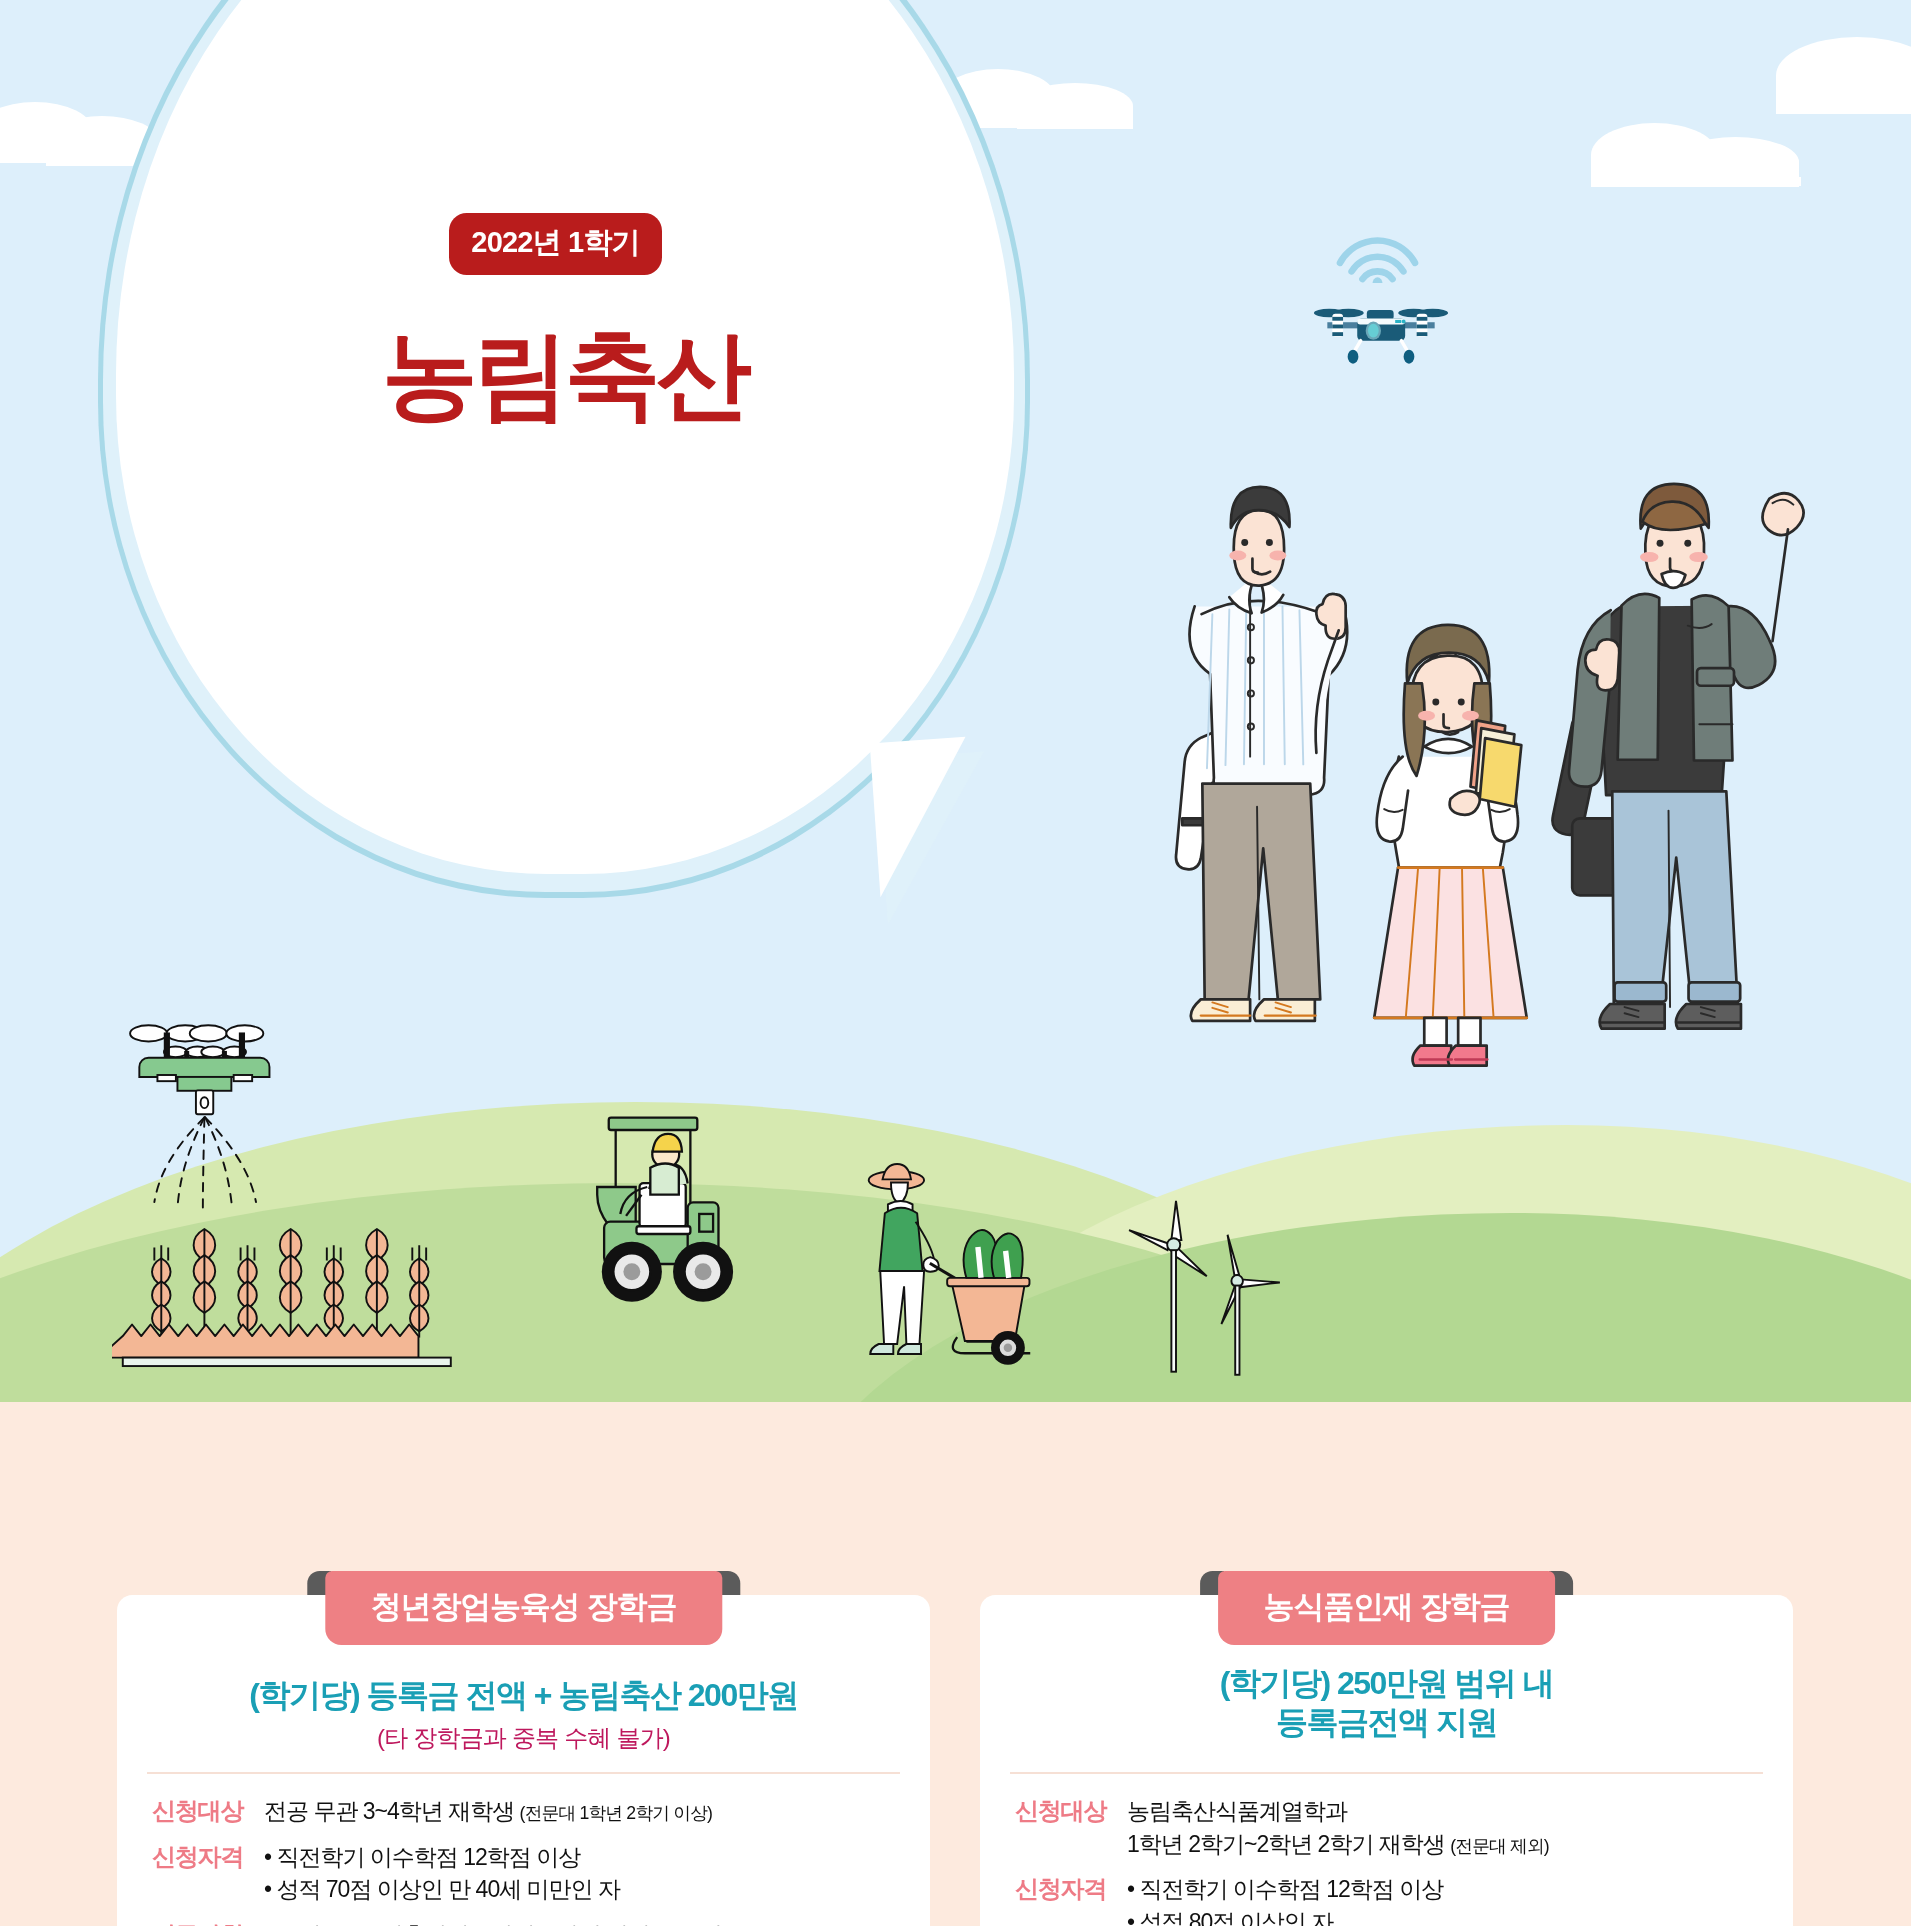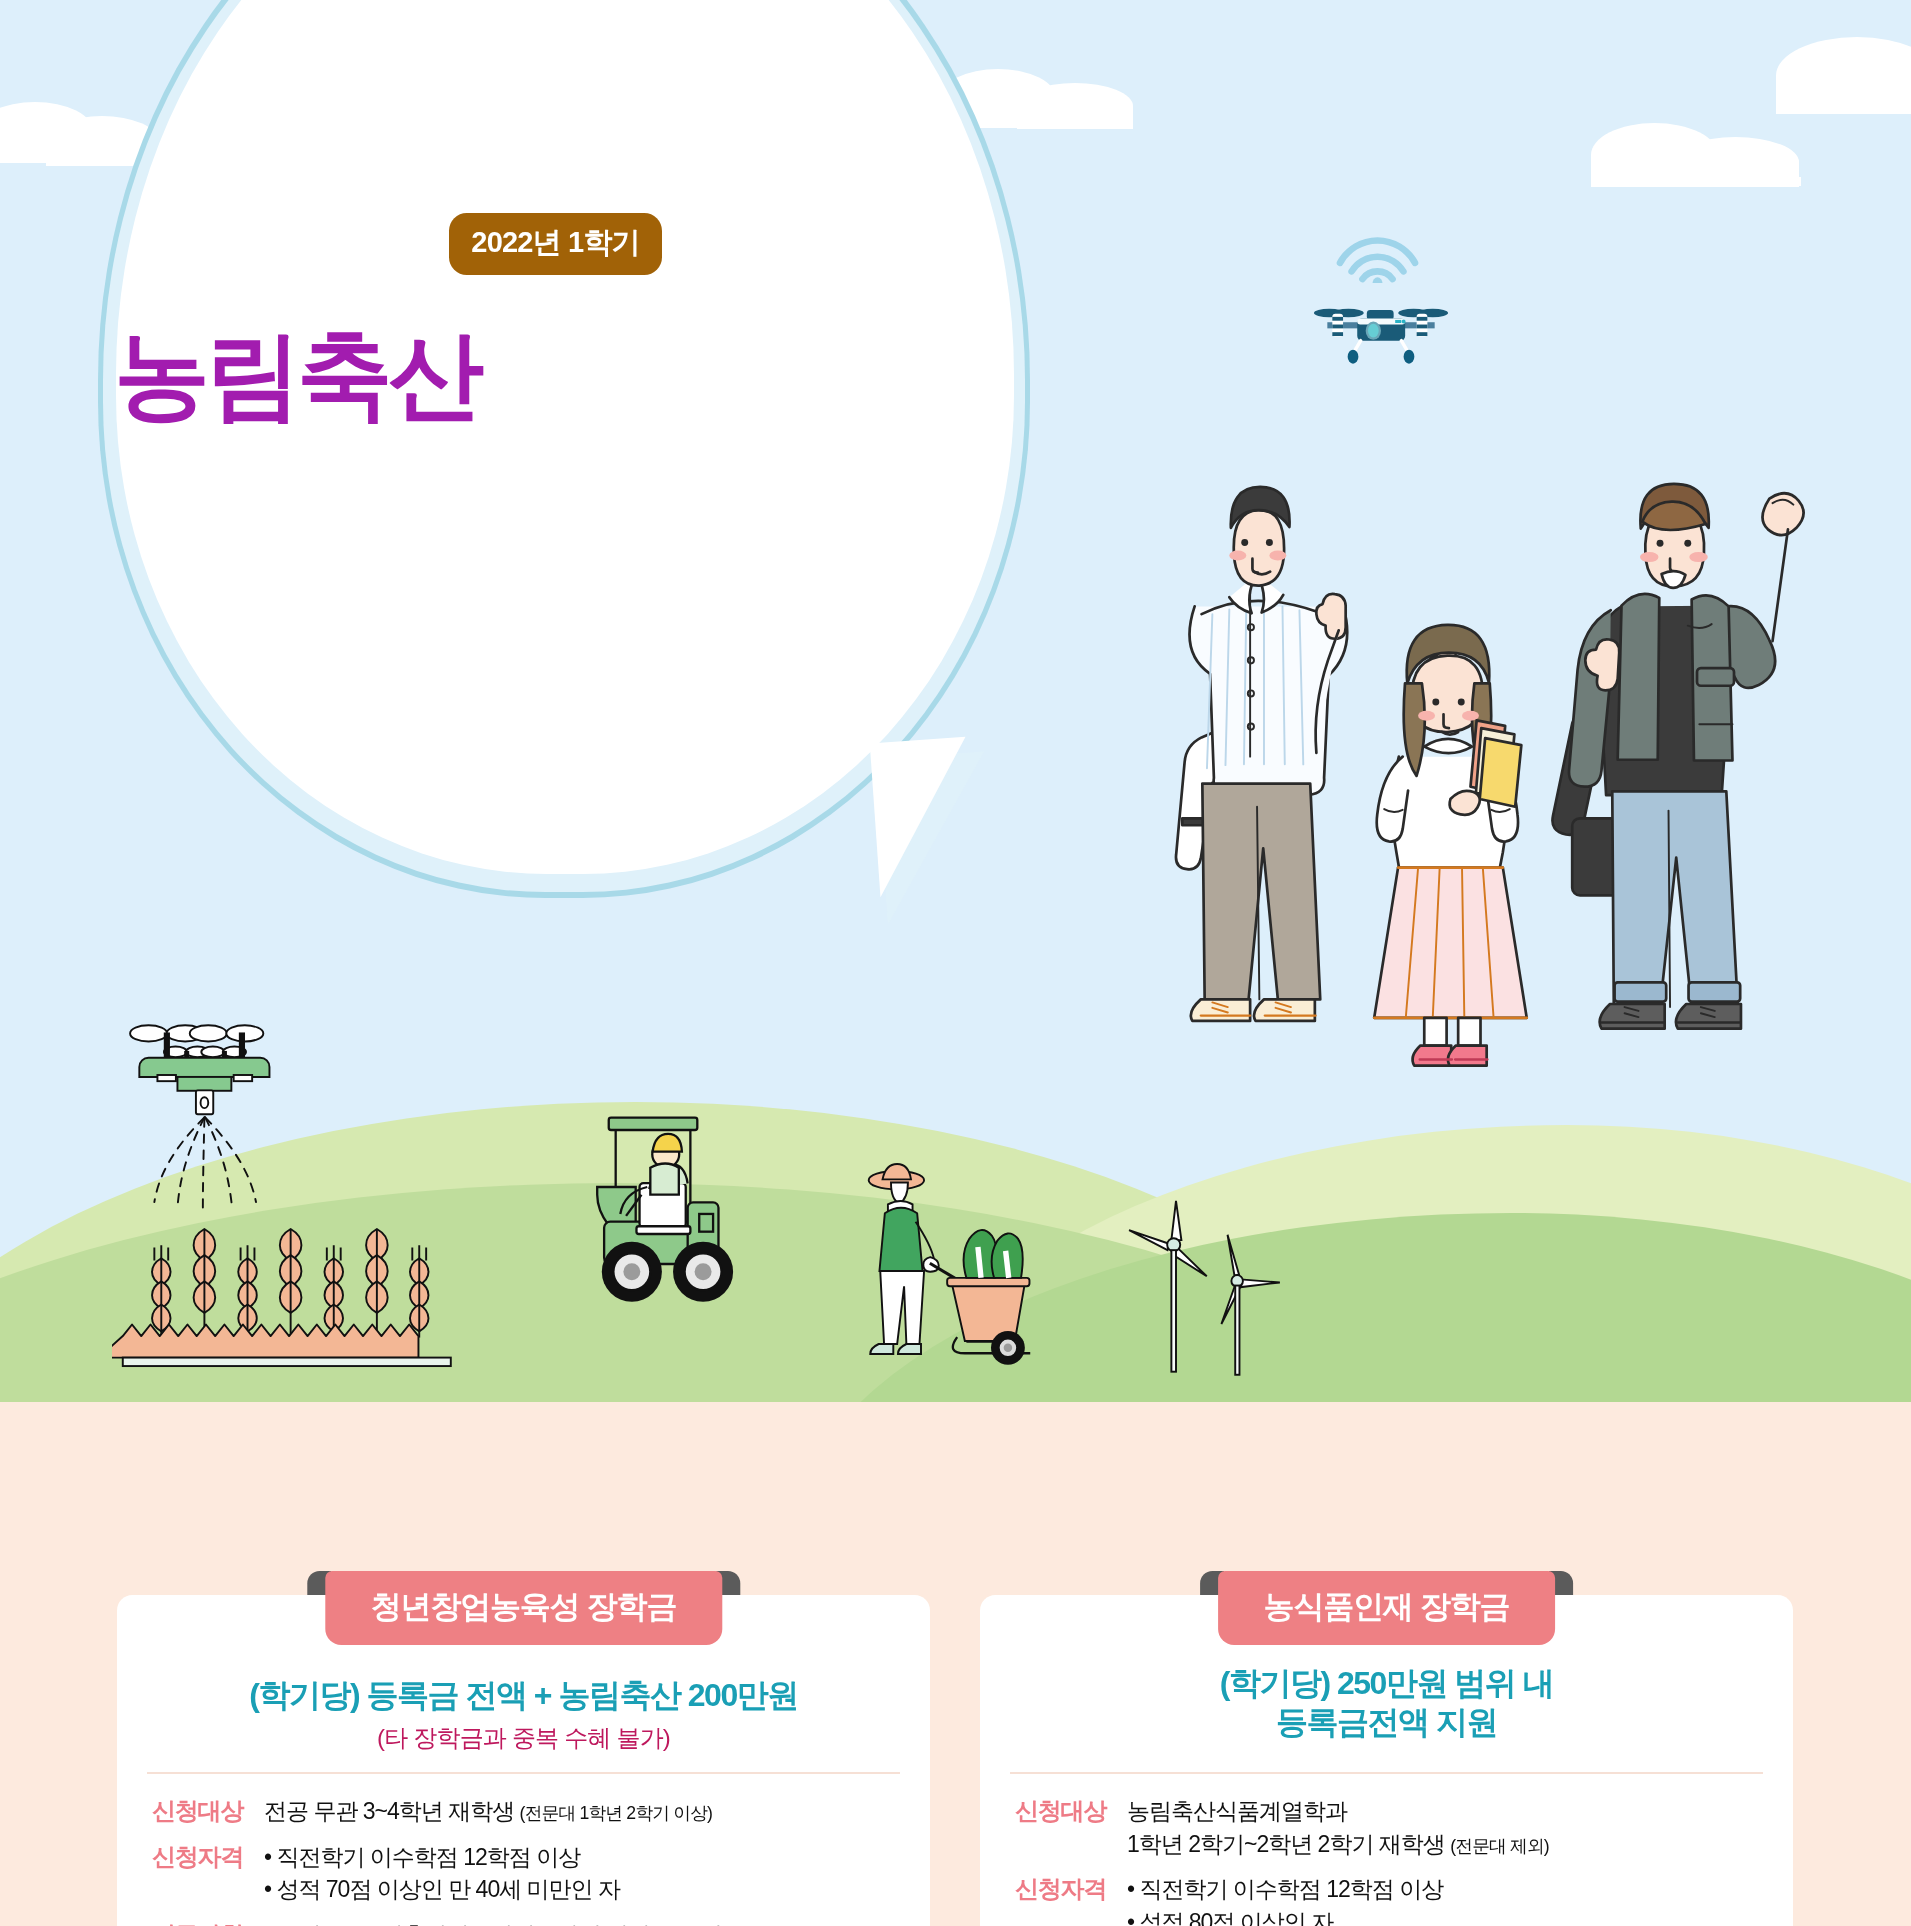--- a/index.html
+++ b/index.html
@@ -66,30 +66,30 @@
     background:#bfdd9c;border-radius:50% 50% 0 0 / 55% 55% 0 0;
   }
   .hill-near2{
     position:absolute;left:790px;top:1213px;width:1387px;height:616px;
     background:#b3d892;border-radius:52% 48% 0 0 / 54% 54% 0 0;
   }
 
   
   .year-badge{
     position:absolute;left:449px;top:213px;
-    background:#a16207;color:#fff;border-radius:17.7px;
+    background:#b91c1c;color:#fff;border-radius:17.7px;
     padding:10px 22.3px 12.3px;
     font-size:29px;font-weight:700;letter-spacing:-0.8px;
     white-space:nowrap;
   }
 
   
   .title-1,.title-2{
-    position:absolute;width:901px;left:114px;text-align:left;
-    color:#a21caf;font-weight:900;font-size:96px;line-height:1.02;
+    position:absolute;width:901px;left:114px;text-align:center;
+    color:#b91c1c;font-weight:900;font-size:96px;line-height:1.02;
     letter-spacing:-4.6px;
   }
   .title-1{top:326px;}
   .title-2{top:539px;}
   .subtitle{
     position:absolute;left:114px;top:690px;width:901px;text-align:center;
     font-size:56px;font-weight:900;letter-spacing:-2.7px;white-space:nowrap;
   }
   .subtitle .pink{color:#ec5f83;}
   .subtitle .teal{color:#1a8aa0;}

